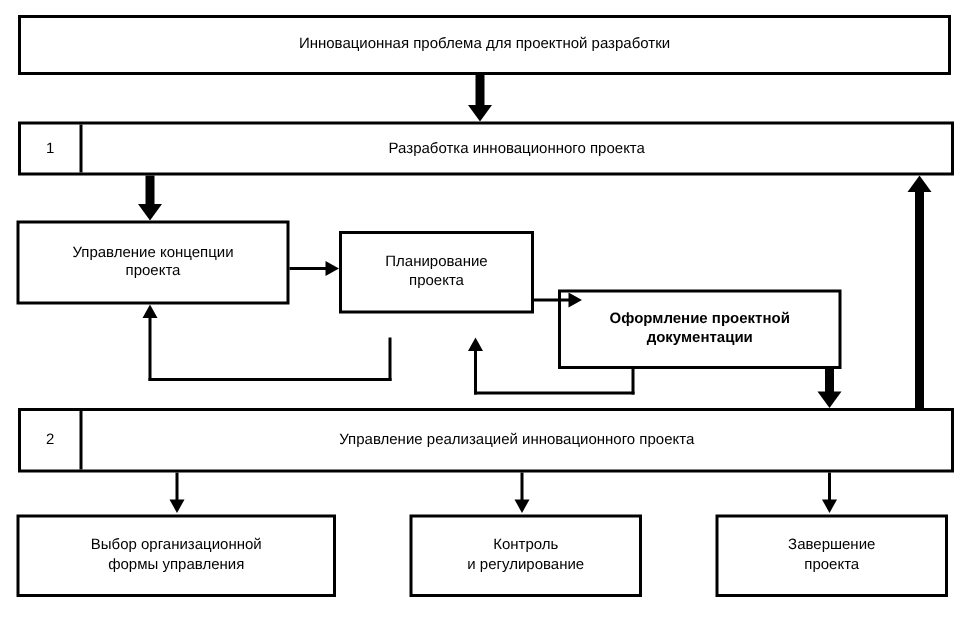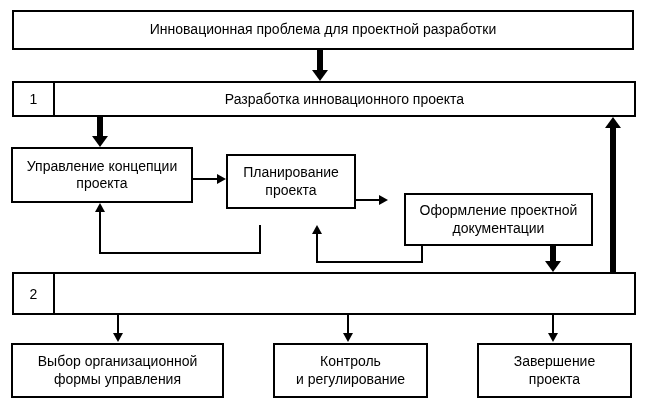--- a/index.html
+++ b/index.html
@@ -2,21 +2,21 @@
 <html><head>
 <meta charset="utf-8">
 <style>
   html, body { margin: 0; padding: 0; background: #ffffff; }
   .canvas {
     position: relative;
     width: 650px;
     height: 419px;
     background: #ffffff;
     font-family: "Liberation Sans", sans-serif;
-    font-size: 14px;
+    font-size: 10px;
     color: #000000;
     overflow: hidden;
   }
   .box {
     position: absolute;
     border: 2px solid #000000;
     background: #ffffff;
     display: flex;
     align-items: center;
     justify-content: center;
@@ -81,21 +81,21 @@
 
   <div class="vthick" style="left:97px; top:117px; height:20px;"></div>
   <div class="bighead-down" style="left:92px; top:136px;"></div>
 
   <div class="box" style="left:11px; top:147px; width:178px; height:52px;">Управление концепции
 проекта</div>
 
   <div class="box" style="left:226px; top:154px; width:126px; height:51px;">Планирование
 проекта</div>
 
-  <div class="box" style="left:404px; top:193px; width:185px; height:49px;">Оформление проектной
+  <div class="box" style="left:372px; top:193px; width:185px; height:49px;font-weight:bold;">Оформление проектной
 документации</div>
 
   <div class="hline" style="left:193px; top:178px; width:25px;"></div>
   <div class="head-right" style="left:217px; top:174px;"></div>
 
   <div class="hline" style="left:356px; top:199px; width:24px;"></div>
   <div class="head-right" style="left:379px; top:195px;"></div>
 
   <div class="vline" style="left:259px; top:225px; height:29px;"></div>
   <div class="hline" style="left:99px; top:252px; width:162px;"></div>
@@ -108,20 +108,21 @@
   <div class="head-up" style="left:312px; top:225px;"></div>
 
   <div class="vthick" style="left:550px; top:246px; height:16px;"></div>
   <div class="bighead-down" style="left:545px; top:261px;"></div>
 
   <div class="bighead-up" style="left:605px; top:117px;"></div>
   <div class="vthick" style="left:610px; top:127px; height:145px;"></div>
 
   <div class="band" style="left:12px; top:272px; width:620px; height:39px;">
     <div class="num">2</div>
+    <div class="lbl">Управление реализацией инновационного проекта</div>
   </div>
 
   <div class="vline" style="left:117px; top:315px; height:19px;"></div>
   <div class="head-down" style="left:113px; top:333px;"></div>
 
   <div class="vline" style="left:347px; top:315px; height:19px;"></div>
   <div class="head-down" style="left:343px; top:333px;"></div>
 
   <div class="vline" style="left:552px; top:315px; height:19px;"></div>
   <div class="head-down" style="left:548px; top:333px;"></div>

